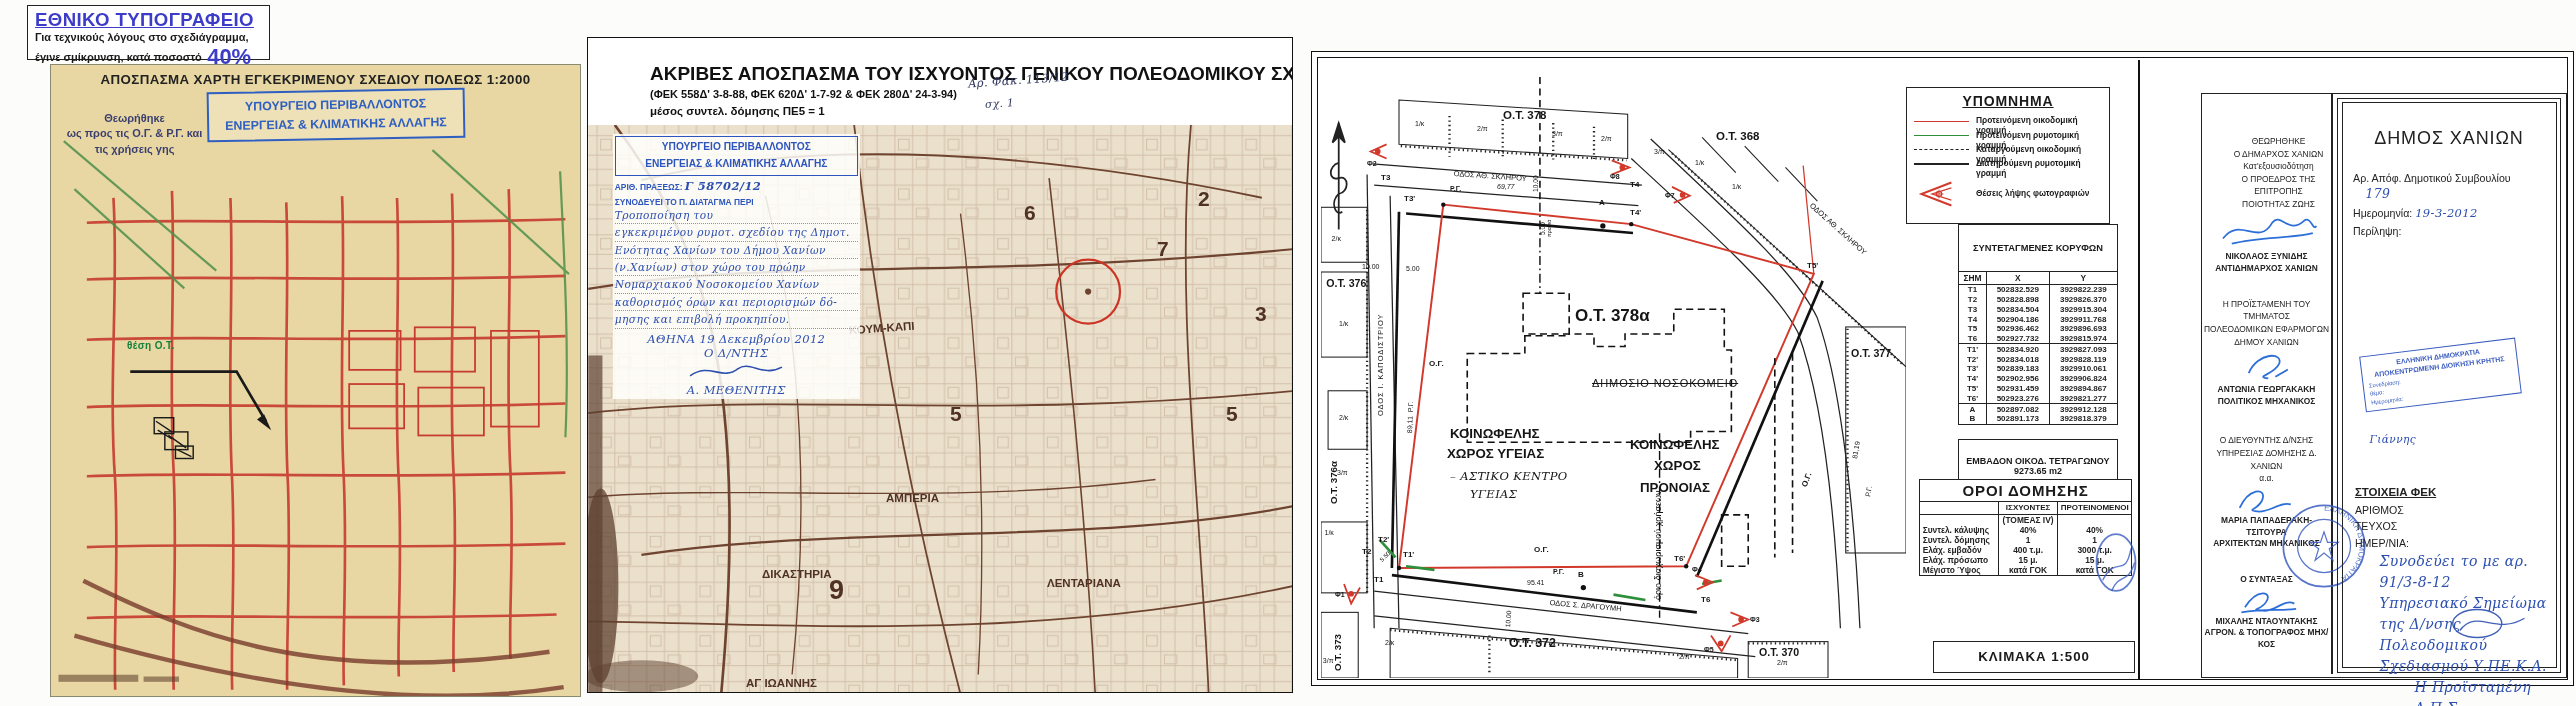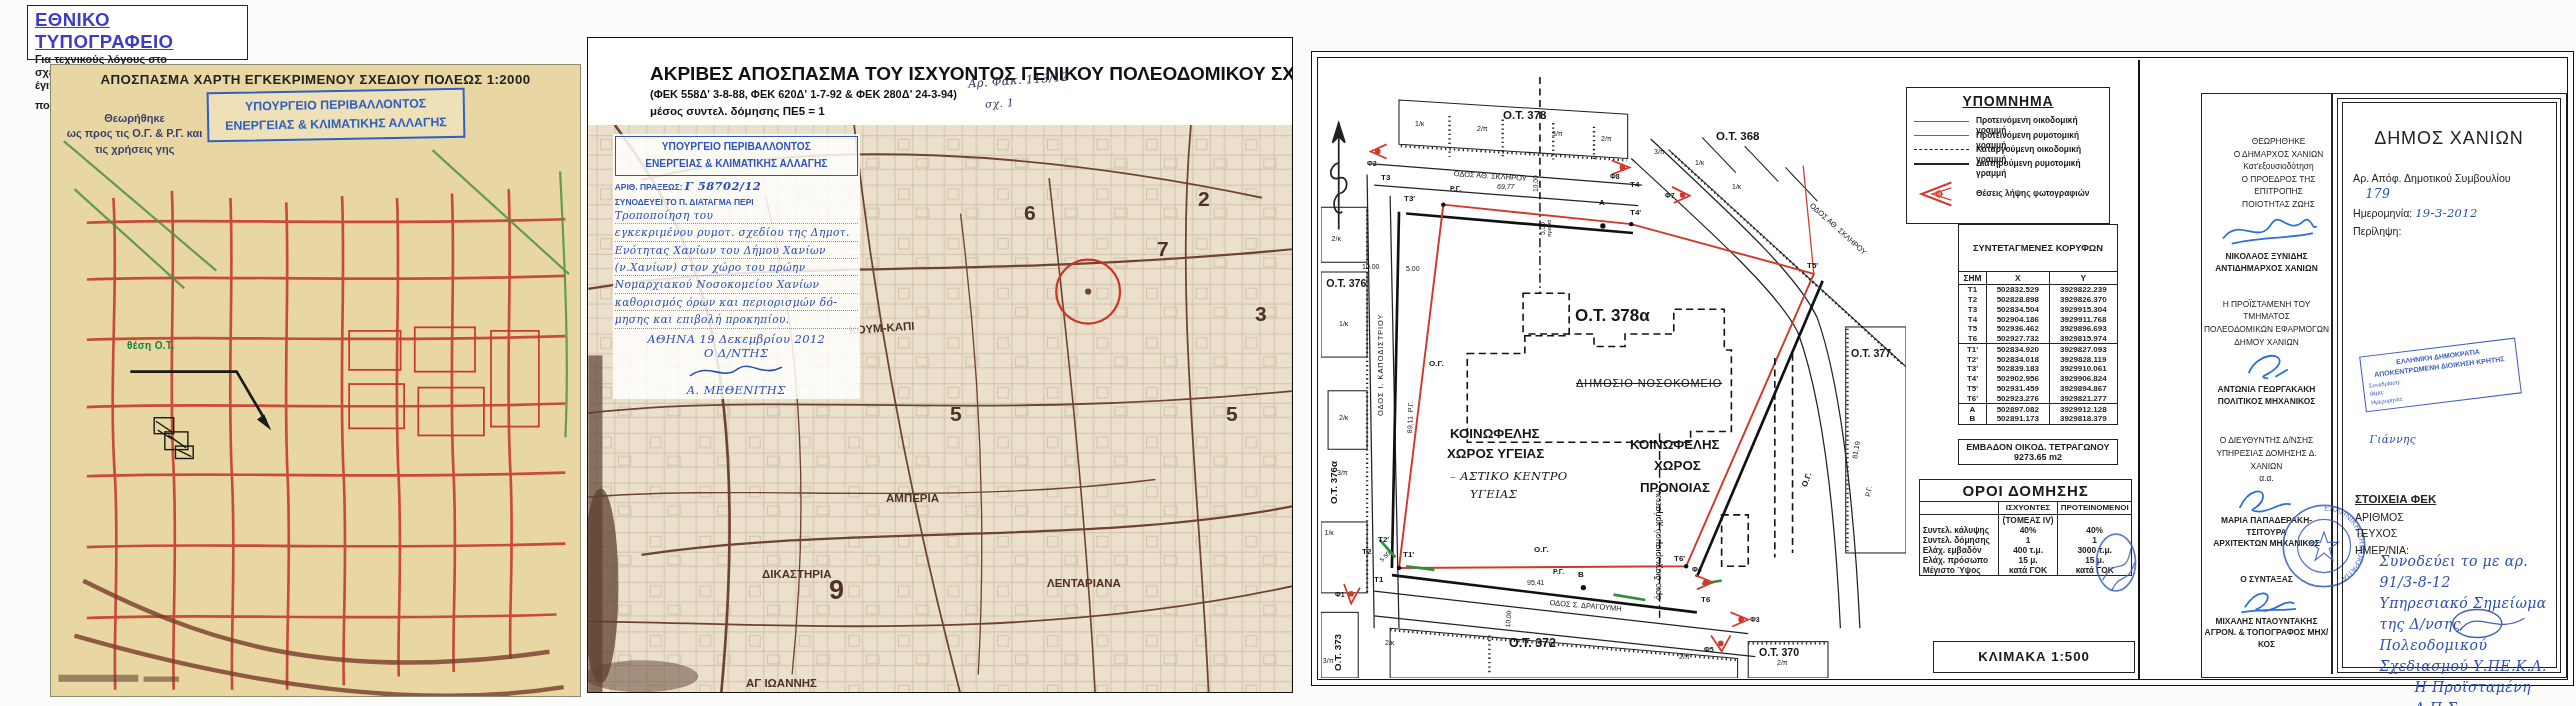--- a/index.html
+++ b/index.html
@@ -6,21 +6,21 @@
   #page{position:relative;width:2576px;height:707px;background:#fcfcfa;overflow:hidden;
         font-family:"Liberation Sans",sans-serif;color:#1a1a1a;}
   .abs{position:absolute;}
   .b{font-weight:bold;}
   .c{text-align:center;}
   .red{color:#d2392b;}
   .pink{color:#d9536b;}
   .hand{font-family:"DejaVu Serif",serif;font-style:italic;letter-spacing:0.4px;}
   .ink{color:#2d4fb0;}
   
-  #printer-box{left:27px;top:5.3px;width:221px;height:55px;border:1.8px solid #222;background:#fff;padding:2.7px 7px;box-sizing:border-box;}
+  #printer-box{left:27px;top:5.3px;width:243px;height:55px;border:1.8px solid #222;background:#fff;padding:2.7px 7px;box-sizing:border-box;}
   #printer-title{font-size:18.6px;font-weight:bold;color:#3c3cc8;text-decoration:underline;letter-spacing:0.4px;}
   .printer-note{font-size:11px;font-weight:bold;line-height:1.18;}
   #printer-pct{font-size:22px;font-weight:bold;color:#3c3cc8;vertical-align:-3.5px;margin-left:5.3px;}
   
   #left-panel{left:50px;top:64px;width:529px;height:631px;border:0.9px solid #8a8a72;background:#e8d7a2;overflow:hidden;}
   #left-title{left:0;top:7px;width:100%;font-size:13.3px;font-weight:bold;color:#222;text-align:center;letter-spacing:0.4px;}
   #left-approved{left:3.5px;top:46px;width:160px;text-align:center;font-size:11px;font-weight:bold;color:#3a3f70;line-height:1.4;}
   #left-stamp{left:156px;top:25px;width:250px;border:2.7px solid #2f5fc0;color:#2f5fc0;font-weight:bold;font-size:12.4px;
               text-align:center;line-height:1.5;padding:4.4px 1.8px;transform:rotate(-1deg);background:rgba(255,255,250,.25);}
   #left-loc{left:76px;top:275px;font-size:10px;font-weight:bold;color:#15803d;letter-spacing:0.4px;}
@@ -49,21 +49,21 @@
   .l-green{border-top:1.8px solid #2e8f3a;}
   .l-dash{border-top:1.8px dashed #222;}
   .l-solid{border-top:2.2px solid #222;}
   #coords-box{left:646px;top:172px;width:158px;border:1.3px solid #222;background:#fff;}
   #coords-title{font-size:9.3px;font-weight:bold;text-align:center;padding:18px 0;border-bottom:1.3px solid #222;}
   #coords-box table{border-collapse:collapse;width:100%;font-size:8px;}
   #coords-box th{border-bottom:1.3px solid #222;font-size:8.4px;padding:0.9px 0;}
   #coords-box th+th, #coords-box td+td{border-left:1.1px solid #222;}
   #coords-box td{text-align:center;padding:0.4px 1.8px;font-weight:bold;color:#222;}
   #coords-box tbody+tbody tr:first-child td{border-top:1.3px solid #222;}
-  #area-box{left:646px;top:387px;width:158px;border:1.3px solid #222;text-align:center;font-size:9px;font-weight:bold;padding:2px 0;background:#fff;}
+  #area-box{left:646px;top:387px;width:158px;border:1.3px solid #222;text-align:center;font-size:9px;font-weight:bold;padding:16px 0;background:#fff;}
   #terms-box{left:607px;top:427px;width:211px;border:1.8px solid #222;background:#fff;}
   #terms-title{font-size:15px;font-weight:bold;text-align:center;padding:1.8px 0;border-bottom:1.3px solid #222;letter-spacing:0.9px;}
   #terms-box table{border-collapse:collapse;width:100%;font-size:8.4px;}
   #terms-box th{font-size:8px;padding:1.8px 0.9px;border-bottom:0.9px solid #222;}
   #terms-box th+th, #terms-box td+td{border-left:1.1px solid #222;}
   #terms-box td{padding:0 2.7px;font-weight:bold;color:#222;}
   #terms-box td:first-child{text-align:left;}
   #terms-box td+td{text-align:center;}
   #scale-box{left:621px;top:589px;width:200px;height:30px;border:1.8px solid #222;text-align:center;font-size:13.3px;font-weight:bold;line-height:30px;letter-spacing:0.9px;background:#fff;}
   #sig-region{left:889px;top:41px;width:364px;height:583px;border:1.8px solid #222;background:#fff;}
@@ -71,21 +71,21 @@
   .sig-col{position:absolute;left:0;top:0;width:129px;text-align:center;}
   .sig-lines{font-size:8.4px;line-height:1.5;color:#222;}
   .sig-name{font-size:8.4px;font-weight:bold;color:#222;line-height:1.4;}
   #dimos-frame{position:absolute;left:135px;top:3.5px;width:222px;height:573px;border:1.3px solid #222;}
   #dimos-inner{position:absolute;left:3.5px;top:3.5px;right:3.5px;bottom:3.5px;border:0.9px solid #222;padding:9px 10.6px;box-sizing:border-box;}
   #dimos-title{font-size:18px;text-align:center;letter-spacing:0.9px;color:#222;margin-top:16px;}
   .dimos-line{font-size:10.6px;color:#222;margin-top:5.3px;}
   #dimos-stamp{position:absolute;left:19.5px;top:244px;width:151px;border:1.3px solid #3a5cc0;color:#3a5cc0;transform:rotate(-7deg);
                font-size:7px;line-height:1.5;text-align:center;padding:3.5px 1.8px;font-weight:bold;}
   #dimos-stamp .sm{font-size:5.8px;font-weight:normal;text-align:left;padding-left:3.5px;}
-  #fek-block{position:absolute;left:12.4px;top:381px;font-size:10.6px;color:#222;line-height:1.55;margin-top:7px;}
+  #fek-block{position:absolute;left:12.4px;top:381px;font-size:10.6px;color:#222;line-height:1.55;}
   #fek-title{font-weight:bold;text-decoration:underline;font-size:11.5px;}
   #dimos-note{position:absolute;left:37px;top:448px;width:177px;font-size:14px;line-height:1.5;}
   svg{display:block;}
 </style>
 </head>
 <body>
 
 <div id="page">
 
   <div class="abs" id="printer-box">
@@ -358,21 +358,21 @@
       <span class="rlab b rot" style="left:7px;top:443px;font-size:9.8px;transform:rotate(-90deg);">Ο.Τ. 376α</span>
       <span class="rlab b rot" style="left:10.6px;top:610px;font-size:9.8px;transform:rotate(-90deg);">Ο.Τ. 373</span>
       <span class="rlab b" style="left:188px;top:575px;font-size:12.4px;">Ο.Τ. 372</span>
       <span class="rlab b" style="left:438px;top:585px;font-size:10.6px;">Ο.Τ. 370</span>
       <span class="rlab b" style="left:530px;top:286px;font-size:10.6px;">Ο.Τ. 377</span>
       <span class="rlab b" style="left:254px;top:245px;font-size:17px;">Ο.Τ. 378α</span>
       <span class="rlab rot" style="left:133px;top:108px;font-size:7.5px;transform:rotate(4deg);">ΟΔΟΣ ΑΘ. ΣΚΛΗΡΟΥ</span>
       <span class="rlab rot" style="left:493px;top:140px;font-size:7.5px;transform:rotate(42deg);">ΟΔΟΣ ΑΘ. ΣΚΛΗΡΟΥ</span>
       <span class="rlab rot" style="left:55px;top:355px;font-size:7.5px;letter-spacing:0.9px;transform:rotate(-90deg);">ΟΔΟΣ Ι. ΚΑΠΟΔΙΣΤΡΙΟΥ</span>
       <span class="rlab rot" style="left:229px;top:537px;font-size:7.5px;transform:rotate(5deg);">ΟΔΟΣ Σ. ΔΡΑΓΟΥΜΗ</span>
-      <span class="rlab" style="left:255px;top:316px;font-size:11px;text-decoration:line-through;letter-spacing:0.9px;">ΔΗΜΟΣΙΟ ΝΟΣΟΚΟΜΕΙΟ</span>
+      <span class="rlab" style="left:271px;top:316px;font-size:11px;text-decoration:line-through;letter-spacing:0.9px;">ΔΗΜΟΣΙΟ ΝΟΣΟΚΟΜΕΙΟ</span>
       <span class="rlab b red" style="left:129px;top:365px;font-size:13.3px;">ΚΟΙΝΩΦΕΛΗΣ</span>
       <span class="rlab b red" style="left:126px;top:385px;font-size:13.3px;">ΧΩΡΟΣ ΥΓΕΙΑΣ</span>
       <span class="rlab hand pink" style="left:129px;top:408px;font-size:11.5px;">– ΑΣΤΙΚΟ ΚΕΝΤΡΟ</span>
       <span class="rlab hand pink" style="left:149px;top:426px;font-size:11.5px;">ΥΓΕΙΑΣ</span>
       <span class="rlab b red" style="left:309px;top:376px;font-size:13.3px;">ΚΟΙΝΩΦΕΛΗΣ</span>
       <span class="rlab b red" style="left:333px;top:397px;font-size:13.3px;">ΧΩΡΟΣ</span>
       <span class="rlab b red" style="left:319px;top:419px;font-size:13.3px;">ΠΡΟΝΟΙΑΣ</span>
       <span class="rlab rot" style="left:332px;top:539px;font-size:9px;transform:rotate(-90deg);">όριο διαχωρισμού χρήσεων</span>
 
       <span class="rlab b" style="left:60px;top:112px;font-size:8px;">Τ3</span>

